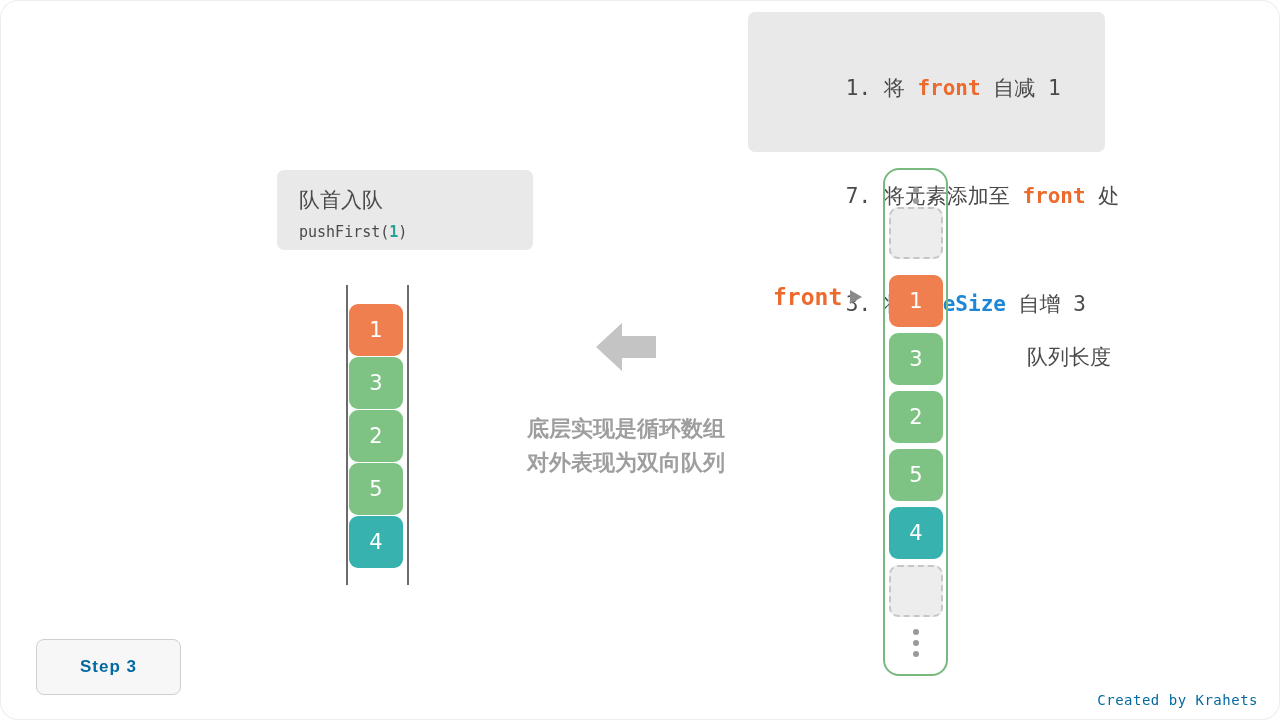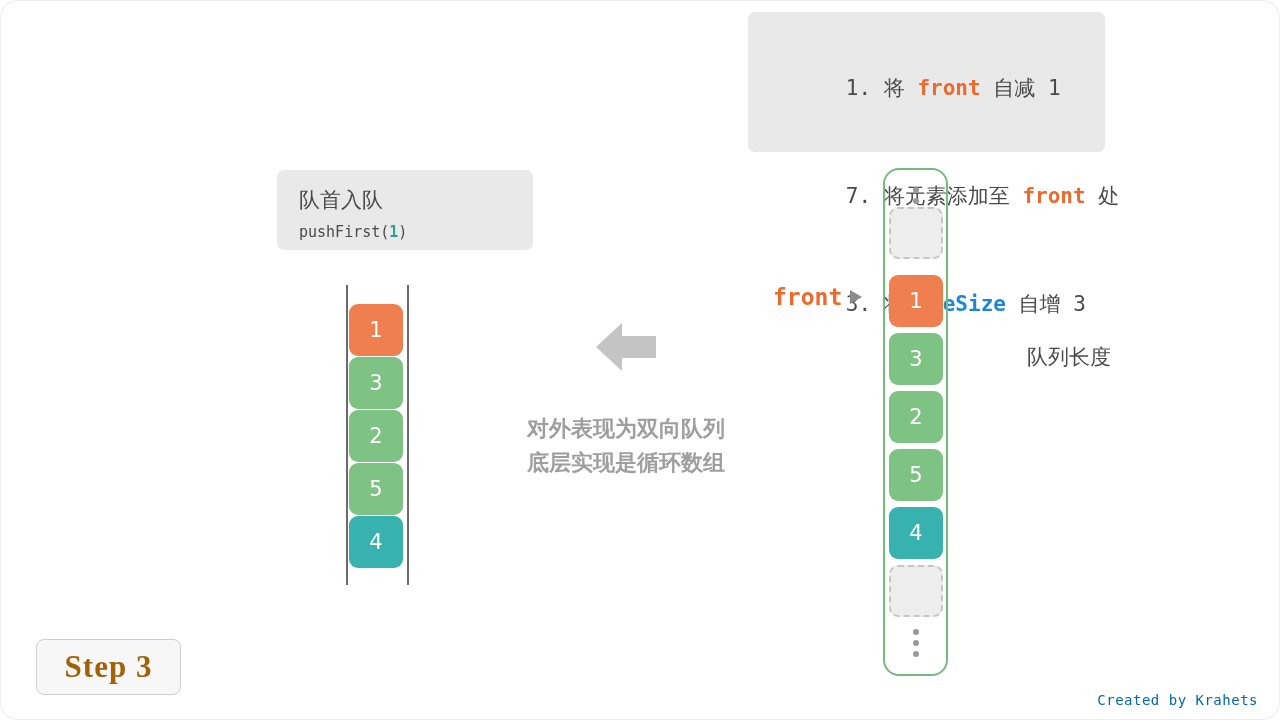--- a/index.html
+++ b/index.html
@@ -87,24 +87,24 @@
     height: 56px;
     background: #f7f7f7;
     border: 1px solid #cfcfcf;
     border-radius: 8px;
     box-sizing: border-box;
     display: flex;
     align-items: center;
     justify-content: center;
   }
   #step-badge span {
-    font-family: Liberation Serif, serif;
-    font-size: 31px;
-    font-weight: bold;
-    color: #a16207;
+    font-family: Liberation Sans, sans-serif;
+    font-size: 17px;
+    font-weight: bold;
+    color: #0369a1;
     letter-spacing: 1px;
   }
 
   
   #credit {
     position: absolute;
     right: 22px;
     bottom: 12px;
     font-family: "DejaVu Sans Mono", monospace;
     font-size: 14px;
@@ -271,22 +271,22 @@
     <div class="cell green" style="left:9px; top:72px;">3</div>
     <div class="cell green" style="left:9px; top:125px;">2</div>
     <div class="cell green" style="left:9px; top:178px;">5</div>
     <div class="cell teal" style="left:9px; top:231px;">4</div>
   </div>
 
   <svg id="middle-arrow" viewBox="0 0 60 52">
     <polygon points="0,26 26,2 26,15 60,15 60,37 26,37 26,50" fill="#c4c4c4"></polygon>
   </svg>
   <div id="middle-caption">
+    <div>底层实现是循环数组</div>
     <div>对外表现为双向队列</div>
-    <div>底层实现是循环数组</div>
   </div>
 
   <div id="front-pointer">
     <span id="front-label">front</span>
     <span id="front-arrow"></span>
   </div>
 
   <div id="circular-array">
     <div class="dots" style="top:17px;">
         <i></i>

